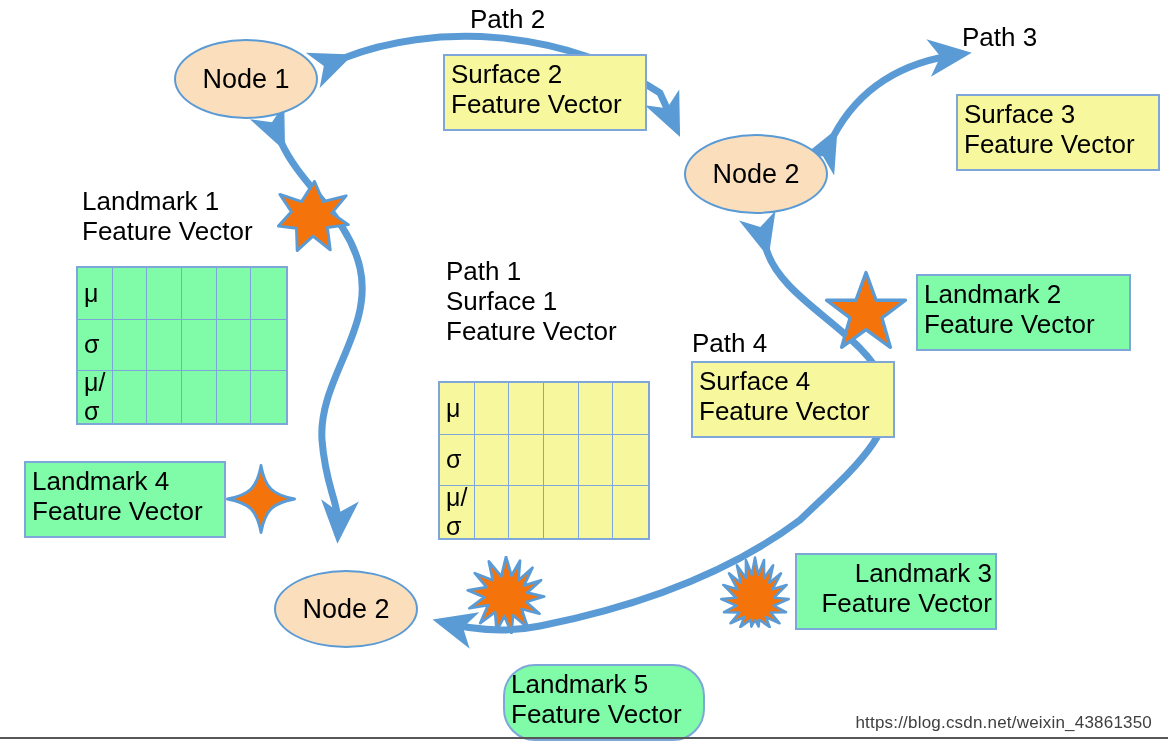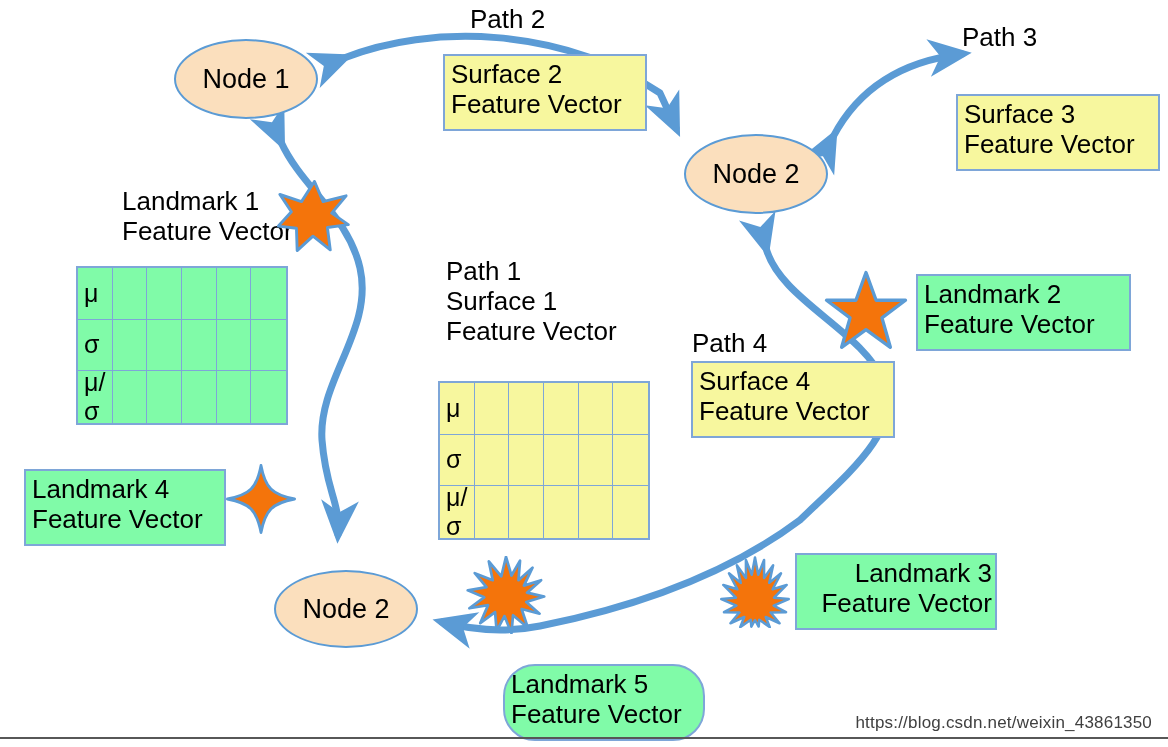--- a/index.html
+++ b/index.html
@@ -168,21 +168,21 @@
   <div class="plabel" style="left:692px; top:328px;">
     <span class="ln">Path 4</span>
   </div>
 
   <div class="plabel" style="left:446px; top:256px;">
     <span class="ln">Path 1</span>
     <span class="ln">Surface 1</span>
     <span class="ln">Feature Vector</span>
   </div>
 
-  <div class="plabel" style="left:82px; top:186px;margin-left:40px;">
+  <div class="plabel" style="left:82px; top:186px;">
     <span class="ln">Landmark 1</span>
     <span class="ln">Feature Vector</span>
   </div>
 
   <div class="vbox yellow" style="left:443px; top:54px; width:204px; height:77px;">
     <span class="ln">Surface 2</span>
     <span class="ln">Feature Vector</span>
   </div>
 
   <div class="vbox yellow" style="left:956px; top:94px; width:204px; height:77px;">
@@ -198,21 +198,21 @@
   <div class="vbox green" style="left:916px; top:248px; width:215px; height:77px;margin-top:26px;">
     <span class="ln">Landmark 2</span>
     <span class="ln">Feature Vector</span>
   </div>
 
   <div class="vbox green" style="left:795px; top:553px; width:202px; height:77px;text-align:right;">
     <span class="ln">Landmark 3</span>
     <span class="ln">Feature Vector</span>
   </div>
 
-  <div class="vbox green" style="left:24px; top:461px; width:202px; height:77px;margin-top:8px;">
+  <div class="vbox green" style="left:24px; top:461px; width:202px; height:77px;">
     <span class="ln">Landmark 4</span>
     <span class="ln">Feature Vector</span>
   </div>
 
   <div class="vbox green" style="left:503px; top:664px; width:202px; height:77px;border-radius:32px;">
     <span class="ln">Landmark 5</span>
     <span class="ln">Feature Vector</span>
   </div>
 
   <div class="grid green" id="grid-landmark1" style="left:76px; top:266px; width:212px; height:159px;

